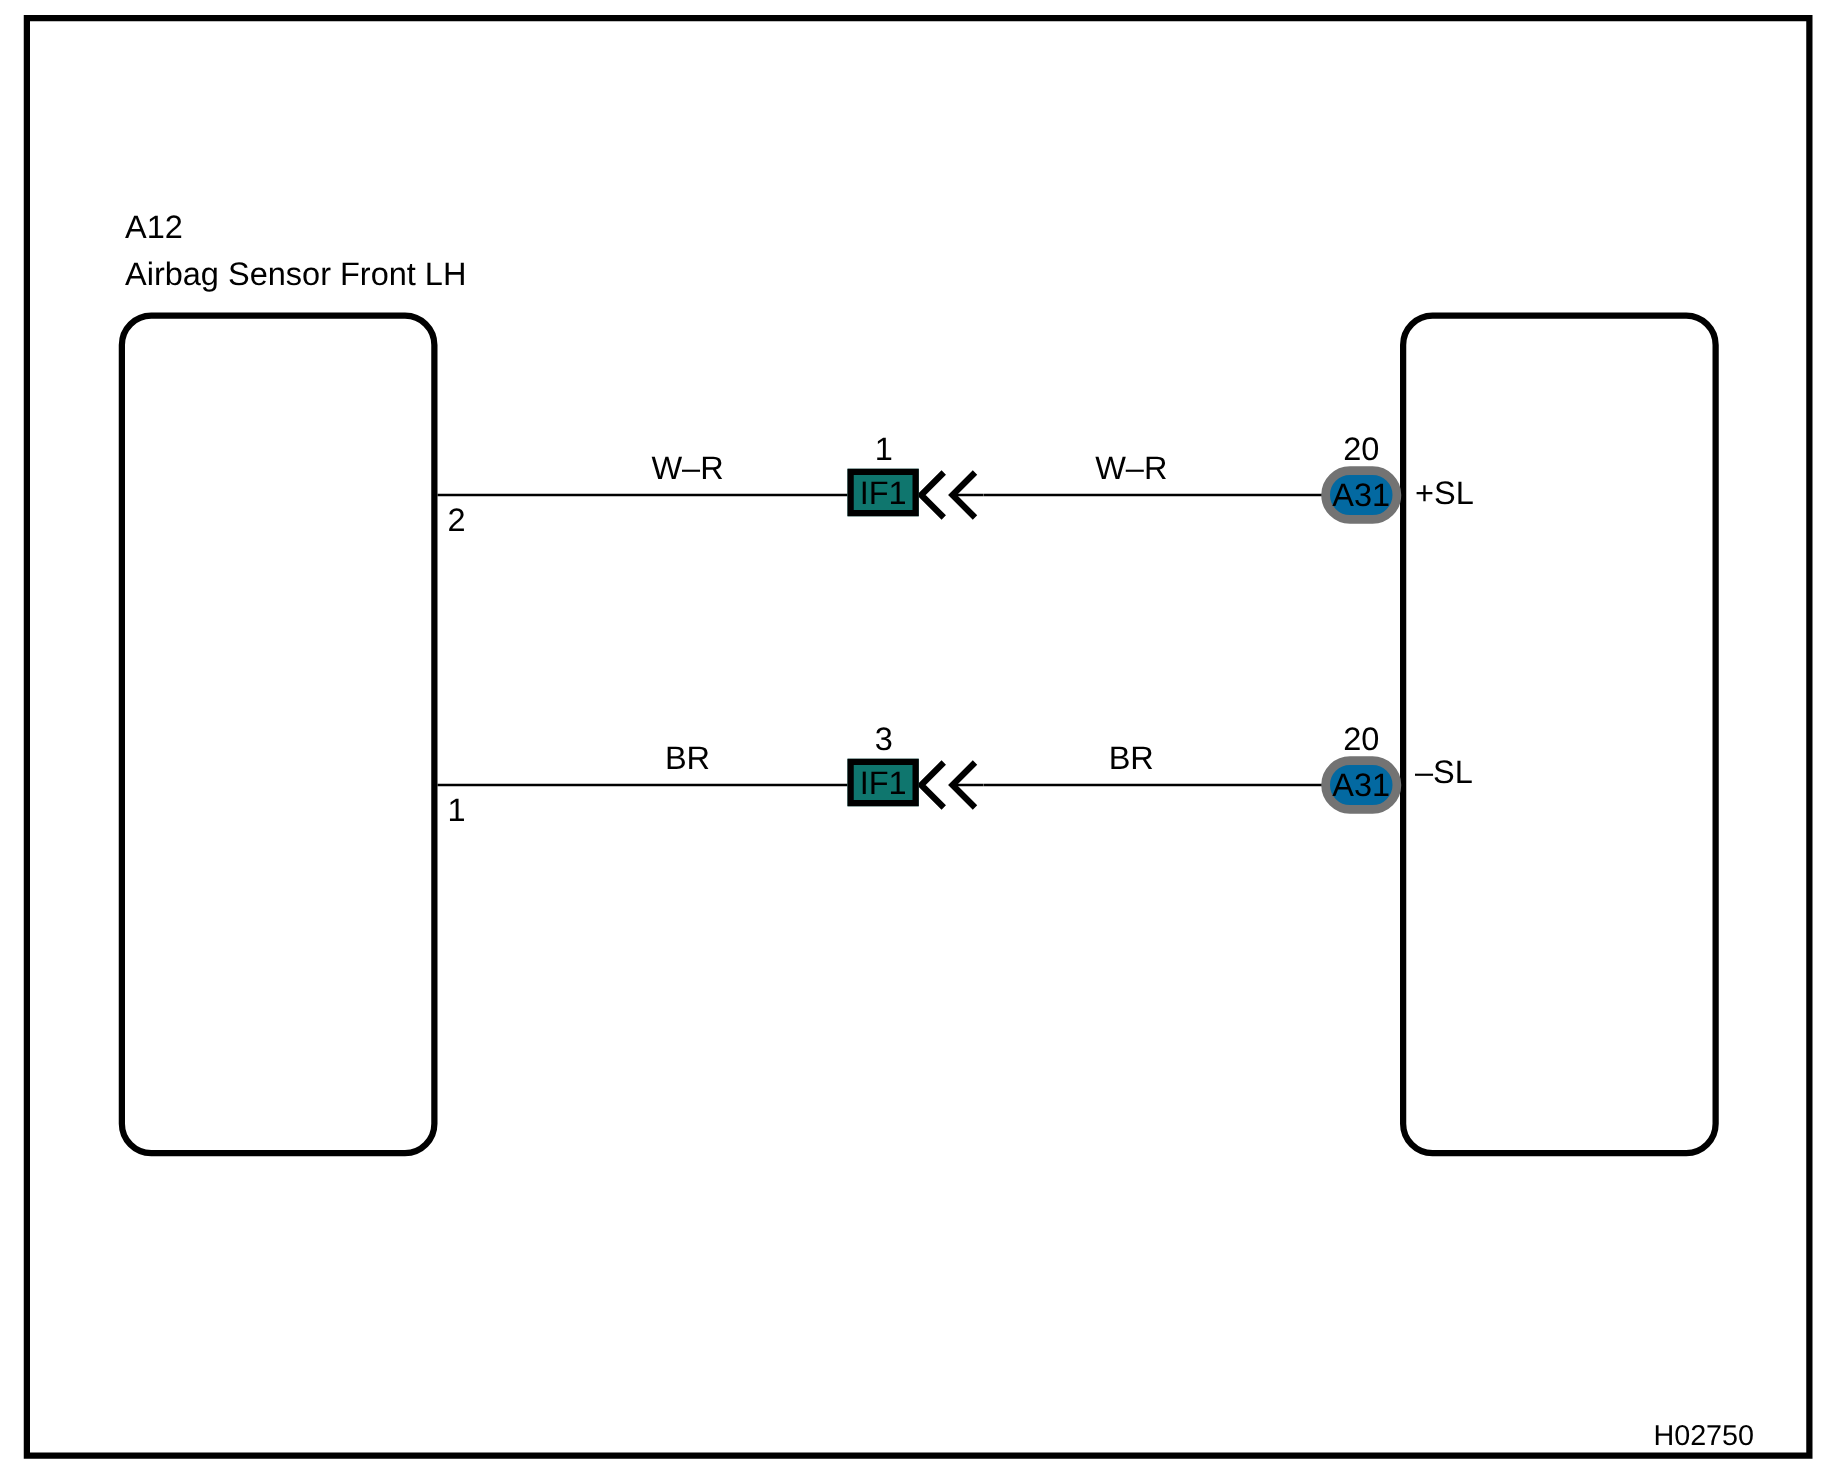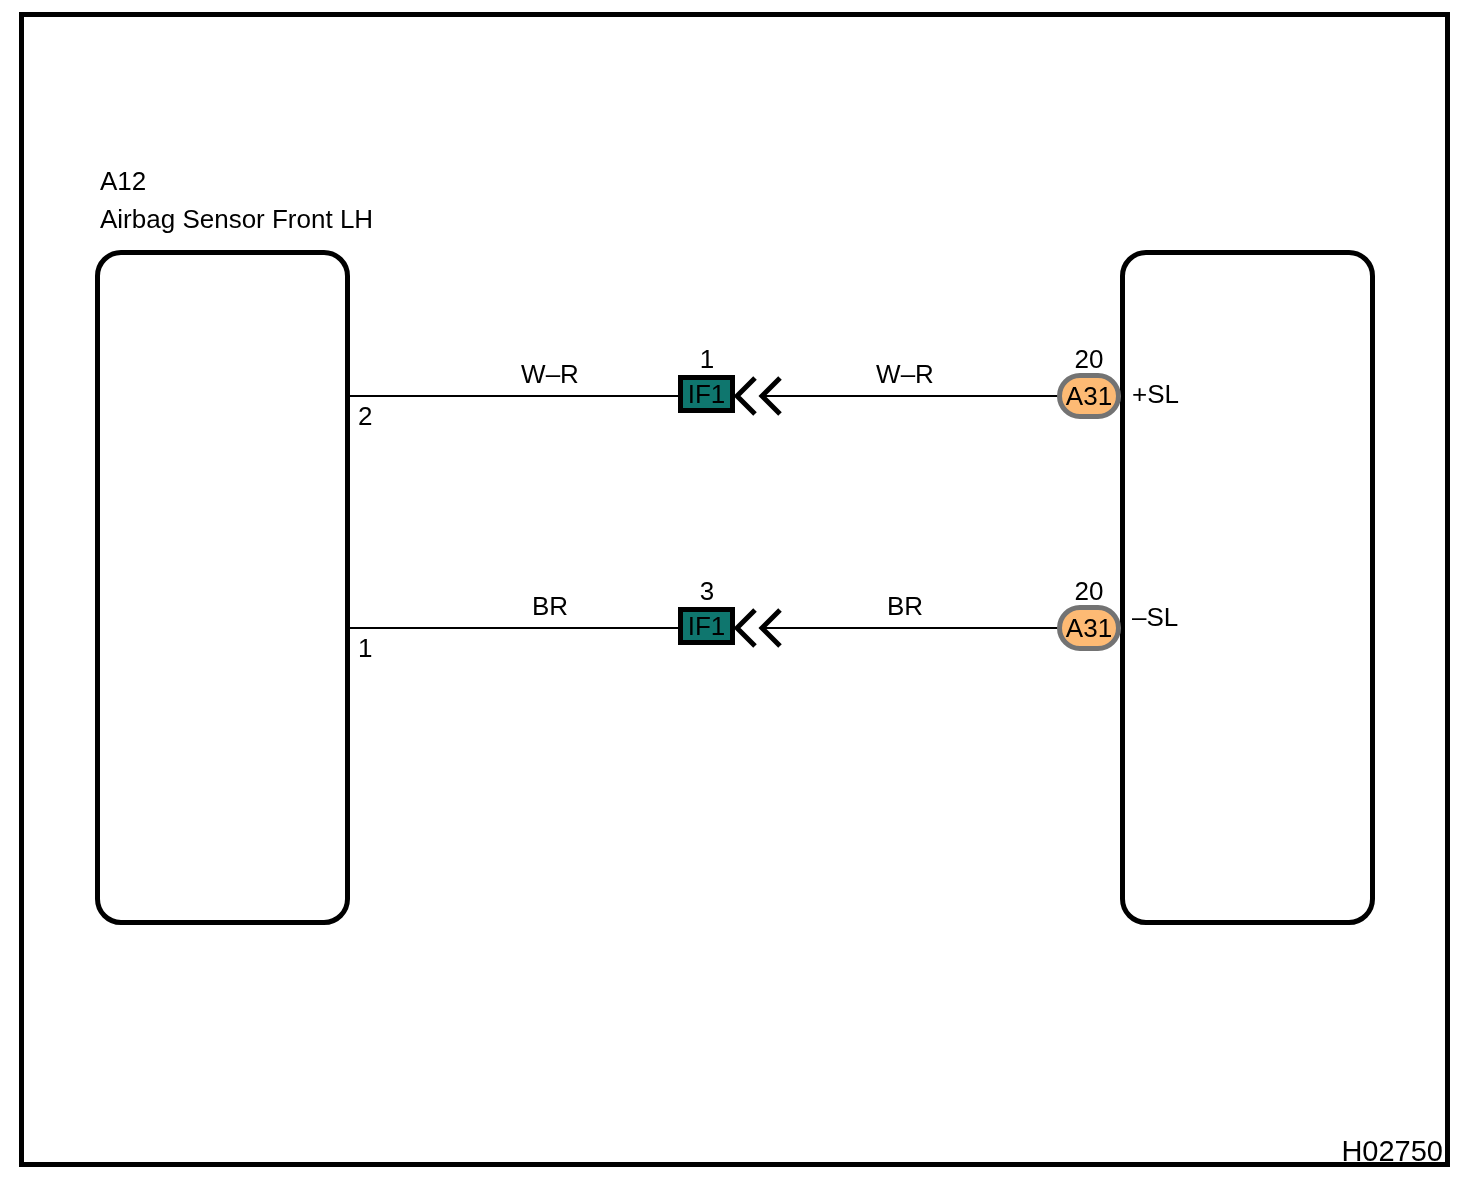--- a/index.html
+++ b/index.html
@@ -54,38 +54,38 @@
     background: #0f766e;
     display: flex;
     align-items: center;
     justify-content: center;
     font-size: 26px;
     line-height: 1;
   }
   .pill {
     position: absolute;
     width: 64px; height: 46px;
-    border: 5px solid #737373;
+    border: 7px solid #737373;
     border-radius: 23px;
     box-sizing: border-box;
-    background: #fdba74;
+    background: #0369a1;
     display: flex;
     align-items: center;
     justify-content: center;
     font-size: 26px;
     line-height: 1;
     z-index: 2;
   }
   .ref-code {
     position: absolute;
     left: 1283px; top: 1137px;
     width: 160px;
-    font-size: 29px;
+    font-size: 23px;
     line-height: 1;
-    text-align: right;
+    text-align: center;
   }
   svg { display: block; }
 </style>
 </head>
 <body>
 
 <div class="canvas">
 
   <div class="frame"></div>
 

